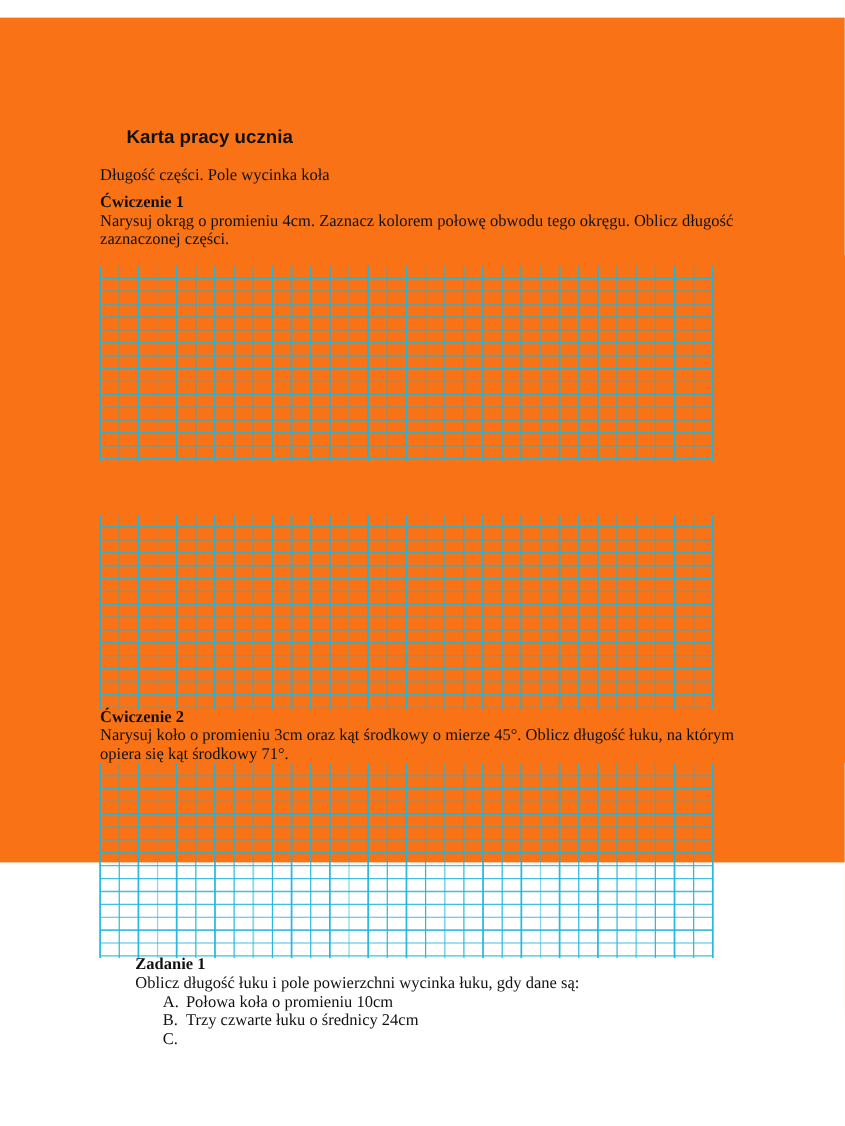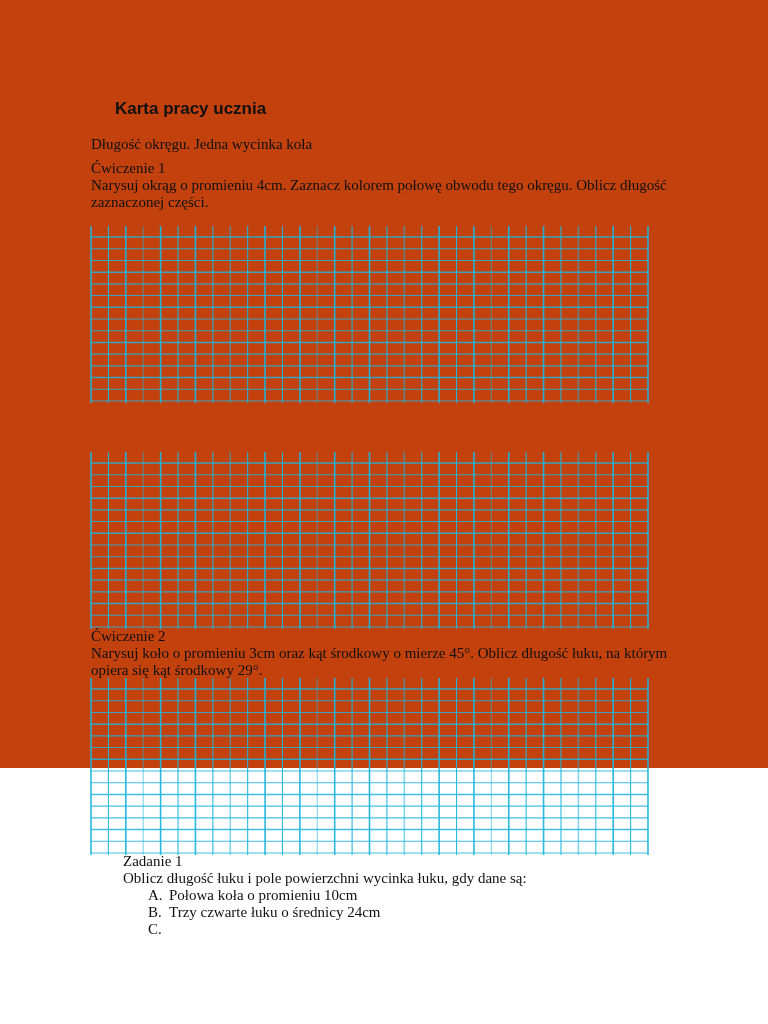--- a/index.html
+++ b/index.html
@@ -1,40 +1,40 @@
 <!DOCTYPE html>
 <html><head>
 <meta charset="utf-8">
 <style>
   html, body { margin: 0; padding: 0; background: #ffffff; }
   body { width: 768px; height: 1024px; position: relative; overflow: hidden; }
-  .page { position: absolute; left: 0; top: 0; width: 768px; height: 768px; background: #c2410c; }
+  .page { position: absolute; left: 0; top: 16px; width: 768px; height: 768px; background: #f97316; }
   .title {
     position: absolute; left: 115px; top: 99px;
     font-family: "Liberation Sans", sans-serif; font-weight: bold; font-size: 17px; color: #111;
   }
   .serif { font-family: "Liberation Serif", serif; font-size: 15px; color: #111; line-height: 17px; }
   .subtitle { position: absolute; left: 91px; top: 136px; }
   .block { position: absolute; left: 91px; width: 580px; }
-  .heading { font-weight: normal; }
+  .heading { font-weight: bold; }
   .grid { position: absolute; left: 88px; width: 564px; }
   .grid svg { display: block; }
   .list { margin: 0; padding: 0; list-style: none; }
   .list li { padding-left: 25px; position: relative; }
   .list li .letter { position: absolute; left: 25px; }
   .list li .txt { margin-left: 21px; }
 </style>
 </head>
 <body>
 
 <div class="page">
 
   <div class="title">Karta pracy ucznia</div>
 
-  <div class="subtitle serif">Długość okręgu. Jedna wycinka koła</div>
+  <div class="subtitle serif">Długość części. Pole wycinka koła</div>
 
   <div class="block serif" style="top:160px;">
     <div class="heading">Ćwiczenie 1</div>
     <div>Narysuj okrąg o promieniu 4cm. Zaznacz kolorem połowę obwodu tego okręgu. Oblicz długość zaznaczonej części.</div>
   </div>
   <div class="grid" style="top:225px;">
     <svg class="grid-svg" width="564" height="180">
         <line x1="3" x2="3" y1="1" y2="178" stroke="#1fb5dd" stroke-width="1.6" opacity="0.95"></line>
         <line x1="20.40625" x2="20.40625" y1="1" y2="178" stroke="#1fb5dd" stroke-width="1.1" opacity="0.95"></line>
         <line x1="37.8125" x2="37.8125" y1="1" y2="178" stroke="#1fb5dd" stroke-width="1.6" opacity="0.95"></line>
@@ -134,21 +134,21 @@
         <line x1="3" x2="560" y1="129.14285714285714" y2="129.14285714285714" stroke="#1fb5dd" stroke-width="1.1" opacity="0.85"></line>
         <line x1="3" x2="560" y1="140.85714285714286" y2="140.85714285714286" stroke="#1fb5dd" stroke-width="1.1" opacity="0.85"></line>
         <line x1="3" x2="560" y1="152.57142857142856" y2="152.57142857142856" stroke="#1fb5dd" stroke-width="1.5" opacity="0.85"></line>
         <line x1="3" x2="560" y1="164.28571428571428" y2="164.28571428571428" stroke="#1fb5dd" stroke-width="1.1" opacity="0.85"></line>
         <line x1="3" x2="560" y1="176" y2="176" stroke="#1fb5dd" stroke-width="1.1" opacity="0.85"></line>
       </svg>
   </div>
 
   <div class="block serif" style="top:628px;">
     <div class="heading">Ćwiczenie 2</div>
-    <div>Narysuj koło o promieniu 3cm oraz kąt środkowy o mierze 45°. Oblicz długość łuku, na którym opiera się kąt środkowy 29°.</div>
+    <div>Narysuj koło o promieniu 3cm oraz kąt środkowy o mierze 45°. Oblicz długość łuku, na którym opiera się kąt środkowy 71°.</div>
   </div>
   <div class="grid" style="top:677px;">
     <svg class="grid-svg" width="564" height="180">
         <line x1="3" x2="3" y1="1" y2="178" stroke="#1fb5dd" stroke-width="1.6" opacity="0.95"></line>
         <line x1="20.40625" x2="20.40625" y1="1" y2="178" stroke="#1fb5dd" stroke-width="1.1" opacity="0.95"></line>
         <line x1="37.8125" x2="37.8125" y1="1" y2="178" stroke="#1fb5dd" stroke-width="1.6" opacity="0.95"></line>
         <line x1="55.21875" x2="55.21875" y1="1" y2="178" stroke="#1fb5dd" stroke-width="1.1" opacity="0.55"></line>
         <line x1="72.625" x2="72.625" y1="1" y2="178" stroke="#1fb5dd" stroke-width="1.6" opacity="0.95"></line>
         <line x1="90.03125" x2="90.03125" y1="1" y2="178" stroke="#1fb5dd" stroke-width="1.1" opacity="0.95"></line>
         <line x1="107.4375" x2="107.4375" y1="1" y2="178" stroke="#1fb5dd" stroke-width="1.6" opacity="0.95"></line>

